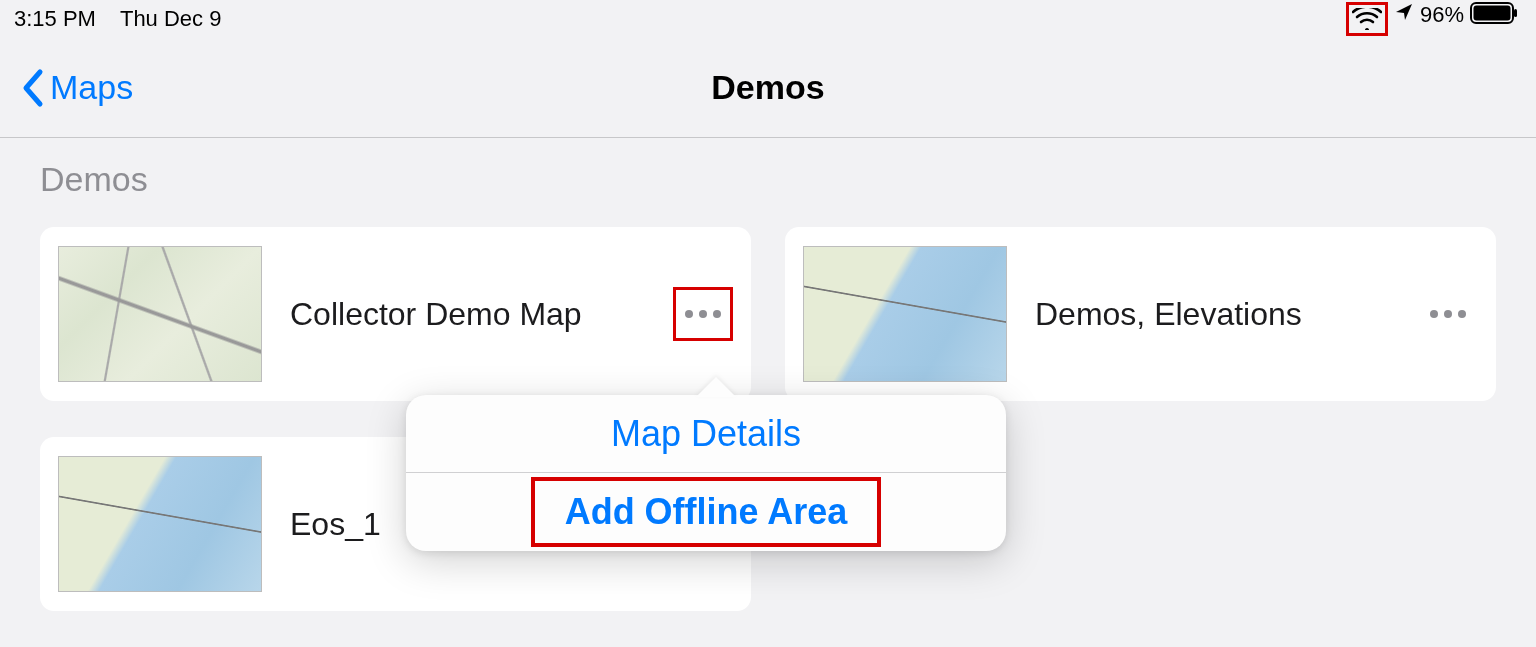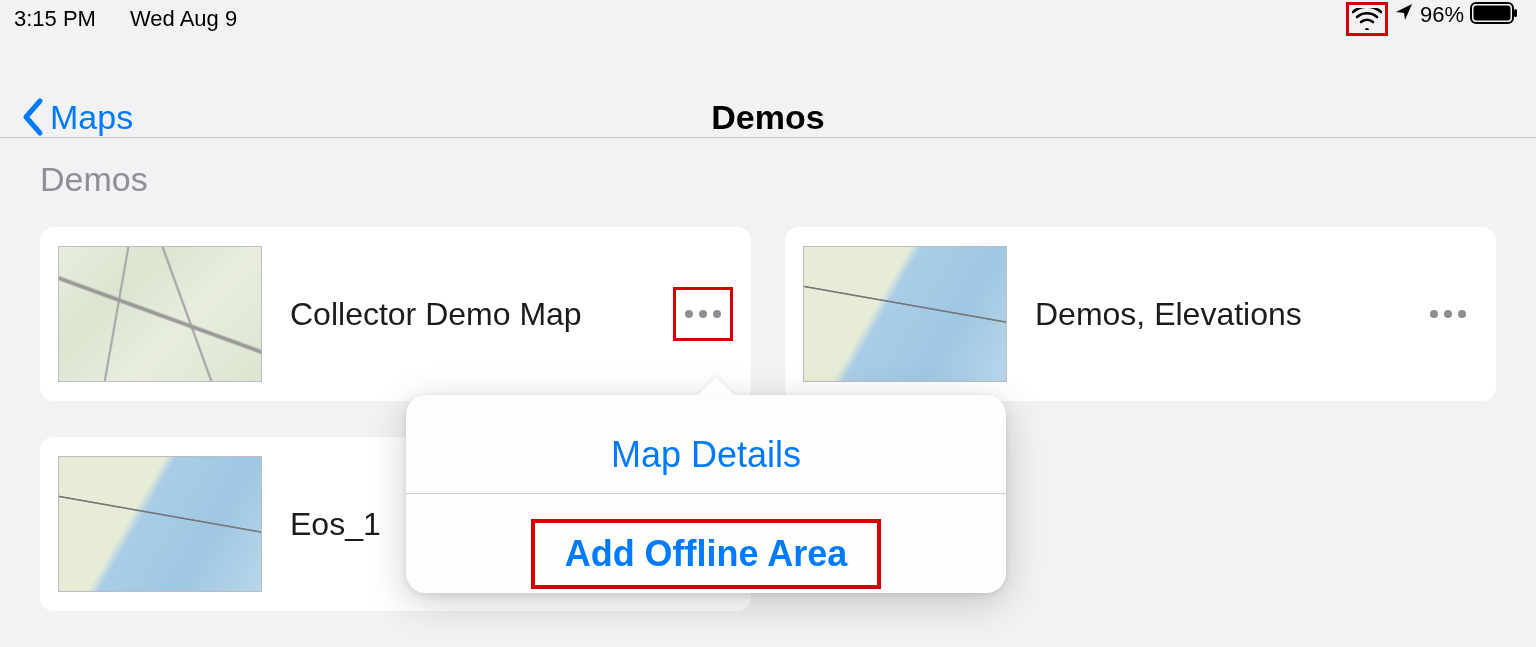--- a/index.html
+++ b/index.html
@@ -14,34 +14,34 @@
     .status-bar {
       height: 38px;
       display: flex;
       align-items: center;
       justify-content: space-between;
       padding: 0 18px 0 14px;
       font-size: 22px;
       font-weight: 500;
       background: #f2f2f4;
     }
-    .status-left { display: flex; gap: 34px; }
+    .status-left { display: flex; gap: 24px; }
     .status-right { display: flex; gap: 6px; }
     .wifi-box {
       border: 3px solid #d60000;
       display: inline-flex;
       align-items: center;
       justify-content: center;
       padding: 0 3px;
       height: 34px;
     }
     .nav-bar {
       height: 100px;
       display: flex;
-      align-items: flex-end;
+      align-items: center;
       padding: 0 20px;
       position: relative;
       border-bottom: 1px solid #c7c7c9;
       background: #f2f2f4;
     }
     .back-button {
       display: flex;
       align-items: center;
       color: #007aff;
       font-size: 34px;
@@ -171,41 +171,40 @@
       filter: drop-shadow(0 -2px 2px rgba(0,0,0,0.06));
     }
     .popover-item {
       height: 78px;
       display: flex;
       align-items: center;
       justify-content: center;
       font-size: 36px;
       color: #007aff;
       border-bottom: 1px solid #d0d0d2;
-      margin-top: 21px;
     }
     .popover-item:last-child { border-bottom: none; }
     .popover-item .inner {
       display: inline-flex;
       align-items: center;
       justify-content: center;
       padding: 10px 30px;
     }
     .popover-item .inner.highlighted {
       border: 4px solid #d60000;
       font-weight: bold;
     }
   </style>
 </head>
 <body>
 
 <div class="status-bar">
   <div class="status-left">
     <span>3:15 PM</span>
-    <span>Wed Aug 9</span>
+    <span>Thu Dec 9</span>
   </div>
   <div class="status-right">
     <span class="wifi-box">
       <svg width="30" height="22" viewBox="0 0 30 22">
         <path d="M15 20 a2 2 0 1 0 0.001 0" fill="#000"></path>
         <path d="M9 14 a9 9 0 0 1 12 0" stroke="#000" stroke-width="2.6" fill="none" stroke-linecap="round"></path>
         <path d="M5 9 a15 15 0 0 1 20 0" stroke="#000" stroke-width="2.6" fill="none" stroke-linecap="round"></path>
         <path d="M1 4 a21 21 0 0 1 28 0" stroke="#000" stroke-width="2.6" fill="none" stroke-linecap="round"></path>
       </svg>
     </span>

